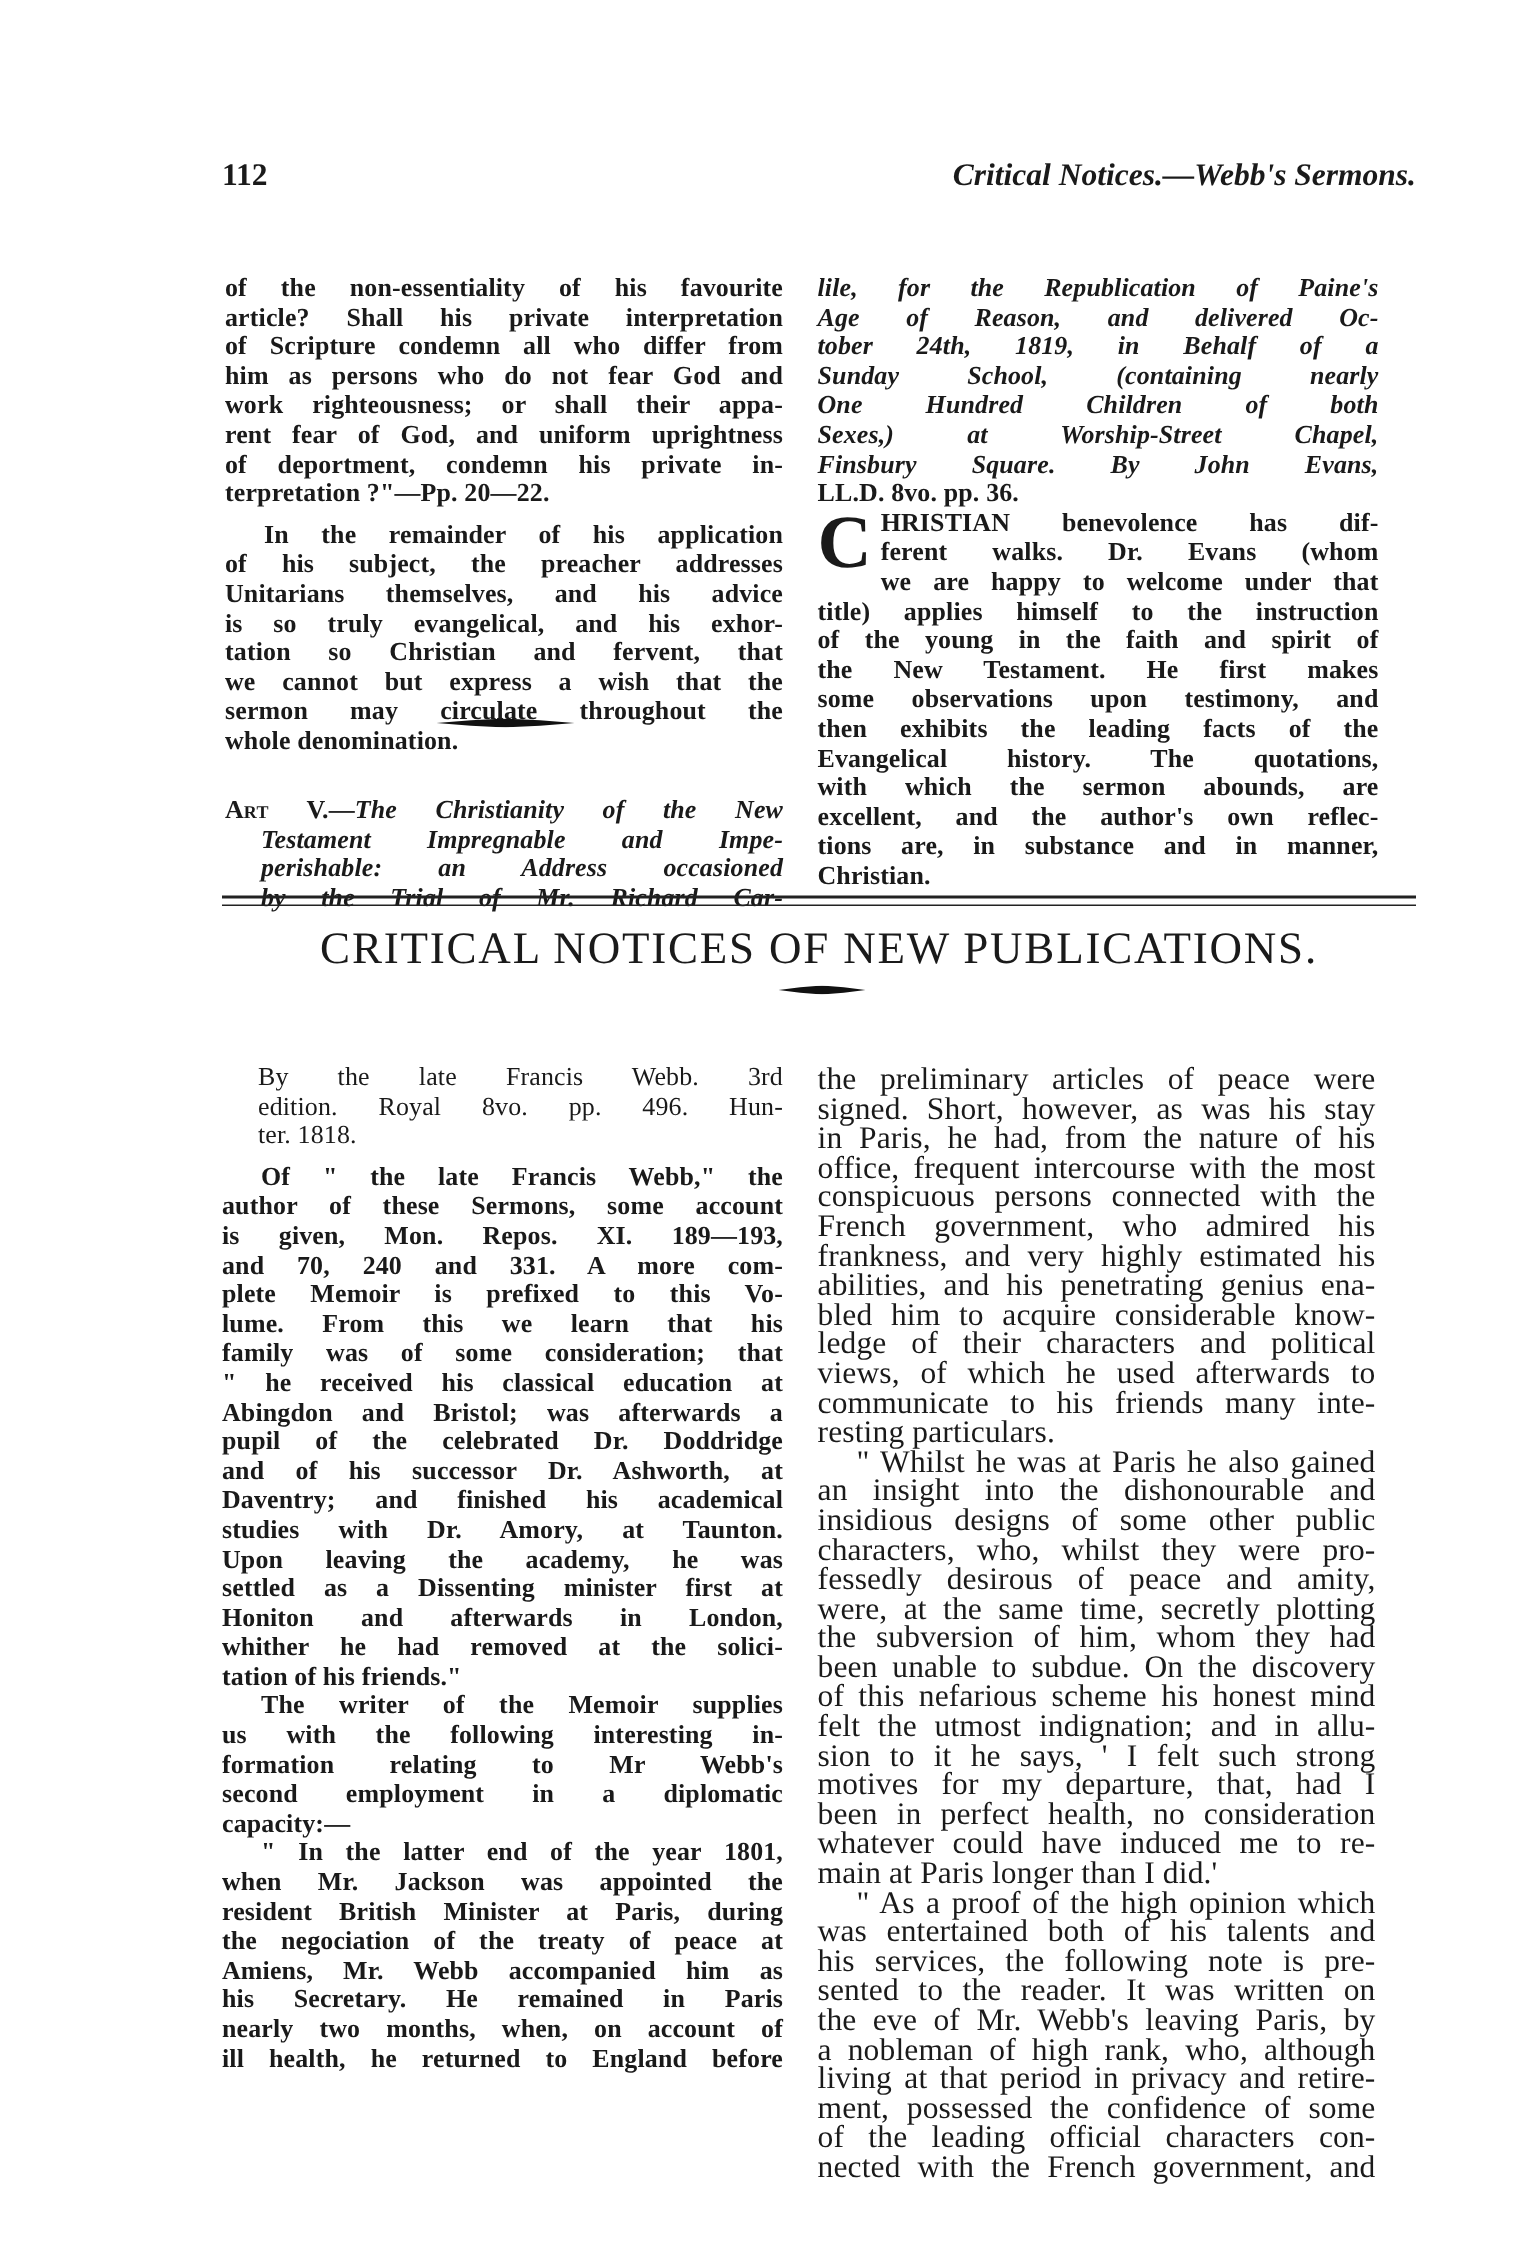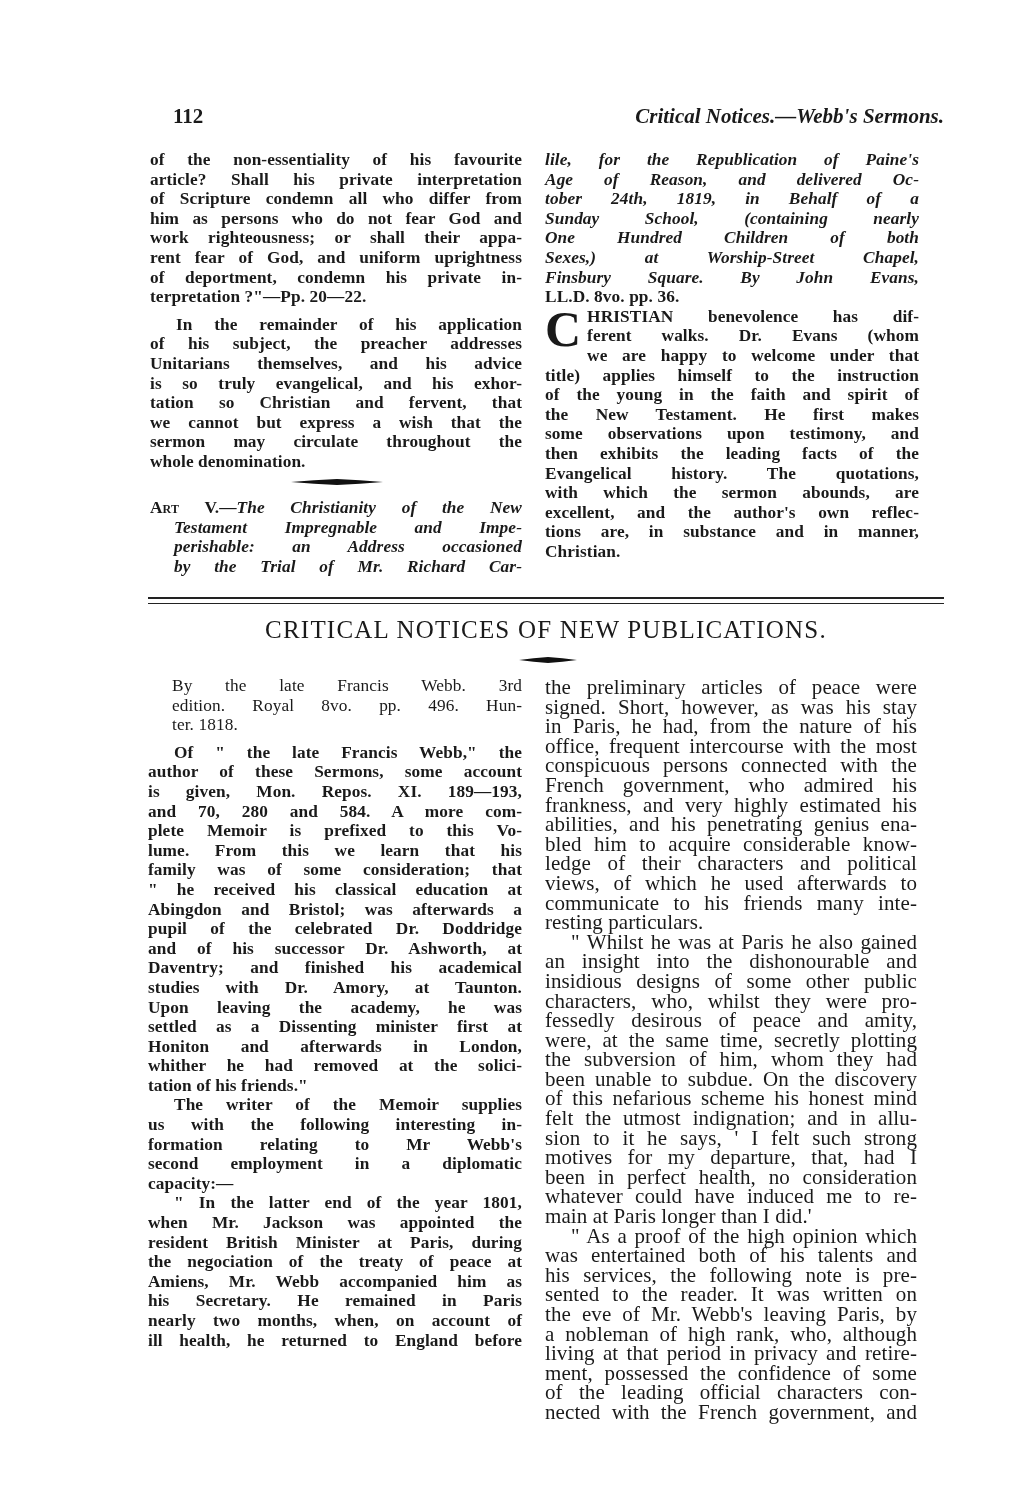--- a/index.html
+++ b/index.html
@@ -1,34 +1,34 @@
 <!DOCTYPE html>
 <html><head>
 <meta charset="utf-8">
 <style>
   html, body { margin: 0; padding: 0; background: #ffffff; }
   body { width: 1012px; height: 1501px; position: relative; overflow: hidden;
          font-family: "Liberation Serif", "DejaVu Serif", serif; color: #1a1a1a; }
   .running-head { position: absolute; top: 104px; left: 148px; width: 796px; height: 30px; }
-  .page-number { position: absolute; left: 0; top: 0; font-size: 21px; font-weight: bold; margin-left: 25px; }
+  .page-number { position: absolute; left: 0; top: 0; font-size: 21px; font-weight: bold; }
   .head-title { position: absolute; left: 0; right: 0; text-align: right; top: 0; font-size: 21px; font-style: italic; font-weight: bold; }
-  .col { position: absolute; }
+  .col { position: absolute; margin-top: 32px; }
   .line { height: 19.6px; line-height: 19.6px; font-size: 17.3px; white-space: nowrap;
           text-align: justify; text-align-last: justify; font-weight: bold; letter-spacing: 0.1px; }
   .line.last { text-align-last: left; }
   .line.indent { padding-left: 26px; }
   .line.hang { padding-left: 24px; }
   .line.it { font-style: italic; }
   .line.sm { font-weight: normal; }
   .gap { height: 8px; }
   .orn { position: absolute; height: 6px; background: #111;
          clip-path: polygon(0 50%, 25% 20%, 50% 0, 75% 20%, 100% 50%, 75% 80%, 50% 100%, 25% 80%); }
   .rule { position: absolute; left: 148px; width: 796px; background: #222; }
   .section-title { position: absolute; top: 616px; left: 148px; width: 796px; text-align: center;
-                   font-size: 25px; letter-spacing: 1.2px; }
+                   font-size: 30px; letter-spacing: 1.2px; }
   .dropcap { float: left; font-size: 50px; line-height: 40px; height: 40px; margin: 2px 6px 0 0; font-weight: bold; }
   .sc { font-variant: small-caps; font-style: normal; }
   .cond { font-weight: normal; font-size: 21px; }
 </style>
 </head>
 <body>
 
 <div class="running-head">
   <span class="page-number">112</span>
   <span class="head-title">Critical Notices.—Webb's Sermons.</span>
@@ -107,21 +107,21 @@
   <div>
     <div class="line sm hang">By the late Francis Webb. 3rd</div>
     <div class="line sm hang">edition. Royal 8vo. pp. 496. Hun-</div>
     <div class="line sm hang last">ter. 1818.</div>
   </div>
   <div class="gap"></div>
   <div>
     <div class="line indent">Of " the late Francis Webb," the</div>
     <div class="line">author of these Sermons, some account</div>
     <div class="line">is given, Mon. Repos. XI. 189—193,</div>
-    <div class="line">and 70, 280 and 584. A more com-</div>
+    <div class="line">and 70, 240 and 331. A more com-</div>
     <div class="line">plete Memoir is prefixed to this Vo-</div>
     <div class="line">lume. From this we learn that his</div>
     <div class="line">family was of some consideration; that</div>
     <div class="line">" he received his classical education at</div>
     <div class="line">Abingdon and Bristol; was afterwards a</div>
     <div class="line">pupil of the celebrated Dr. Doddridge</div>
     <div class="line">and of his successor Dr. Ashworth, at</div>
     <div class="line">Daventry; and finished his academical</div>
     <div class="line">studies with Dr. Amory, at Taunton.</div>
     <div class="line">Upon leaving the academy, he was</div>

